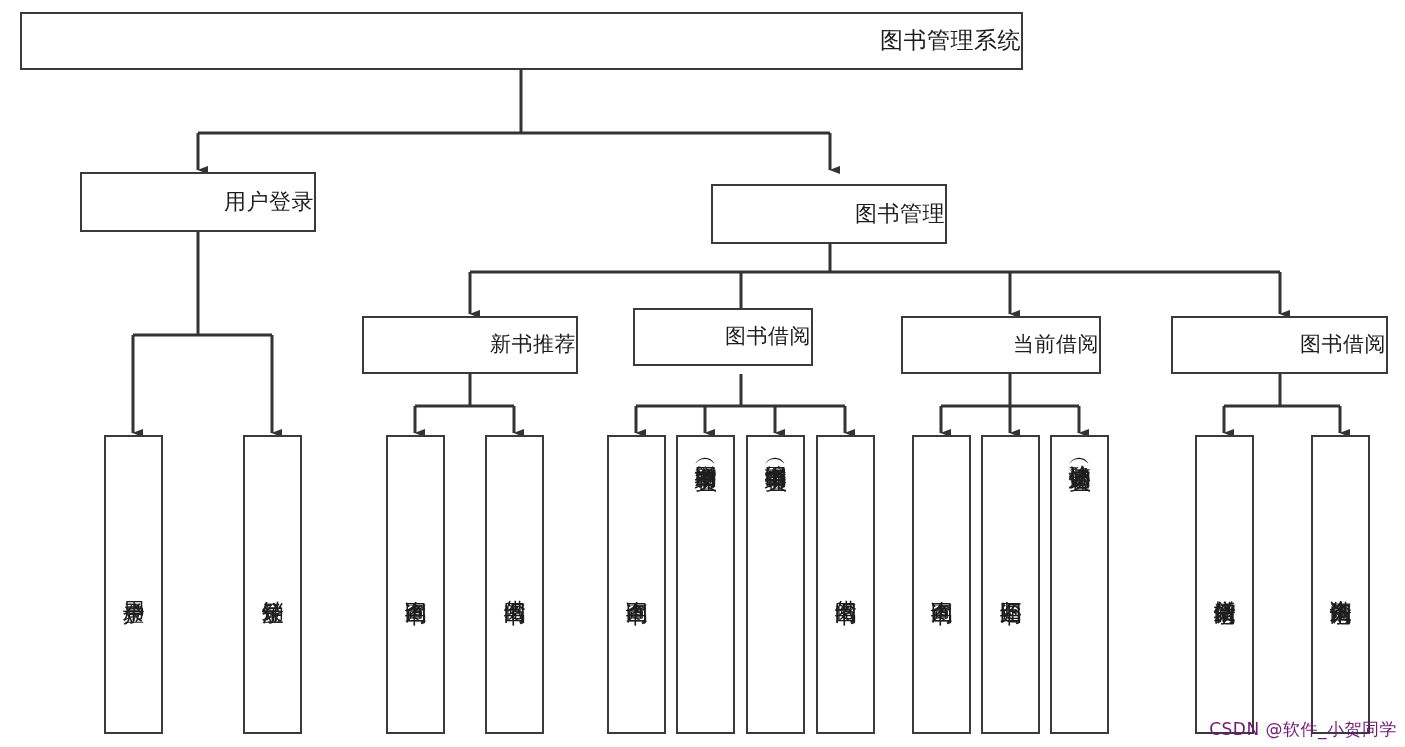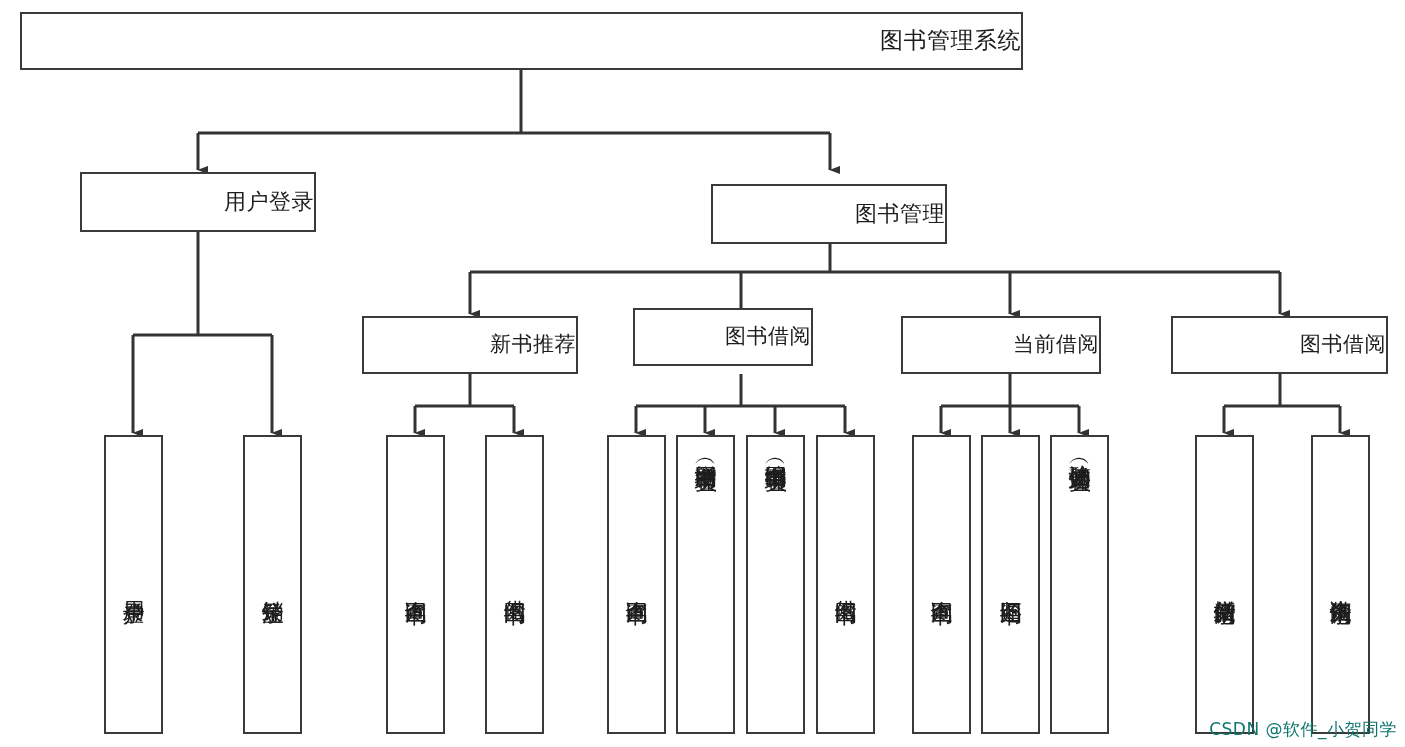--- a/index.html
+++ b/index.html
@@ -85,21 +85,21 @@
   }
   .node.leaf.centered {
     align-items: center;
     padding-top: 0;
   }
   #watermark {
     position: absolute;
     right: 8px;
     bottom: 6px;
     font-size: 17px;
-    color: #0f766e;
+    color: #701a75;
     letter-spacing: 0.5px;
     z-index: 5;
     white-space: nowrap;
     font-family: "DejaVu Sans", "Liberation Sans", sans-serif;
   }
 </style>
 </head>
 <body>
 
 <div id="diagram-root">

